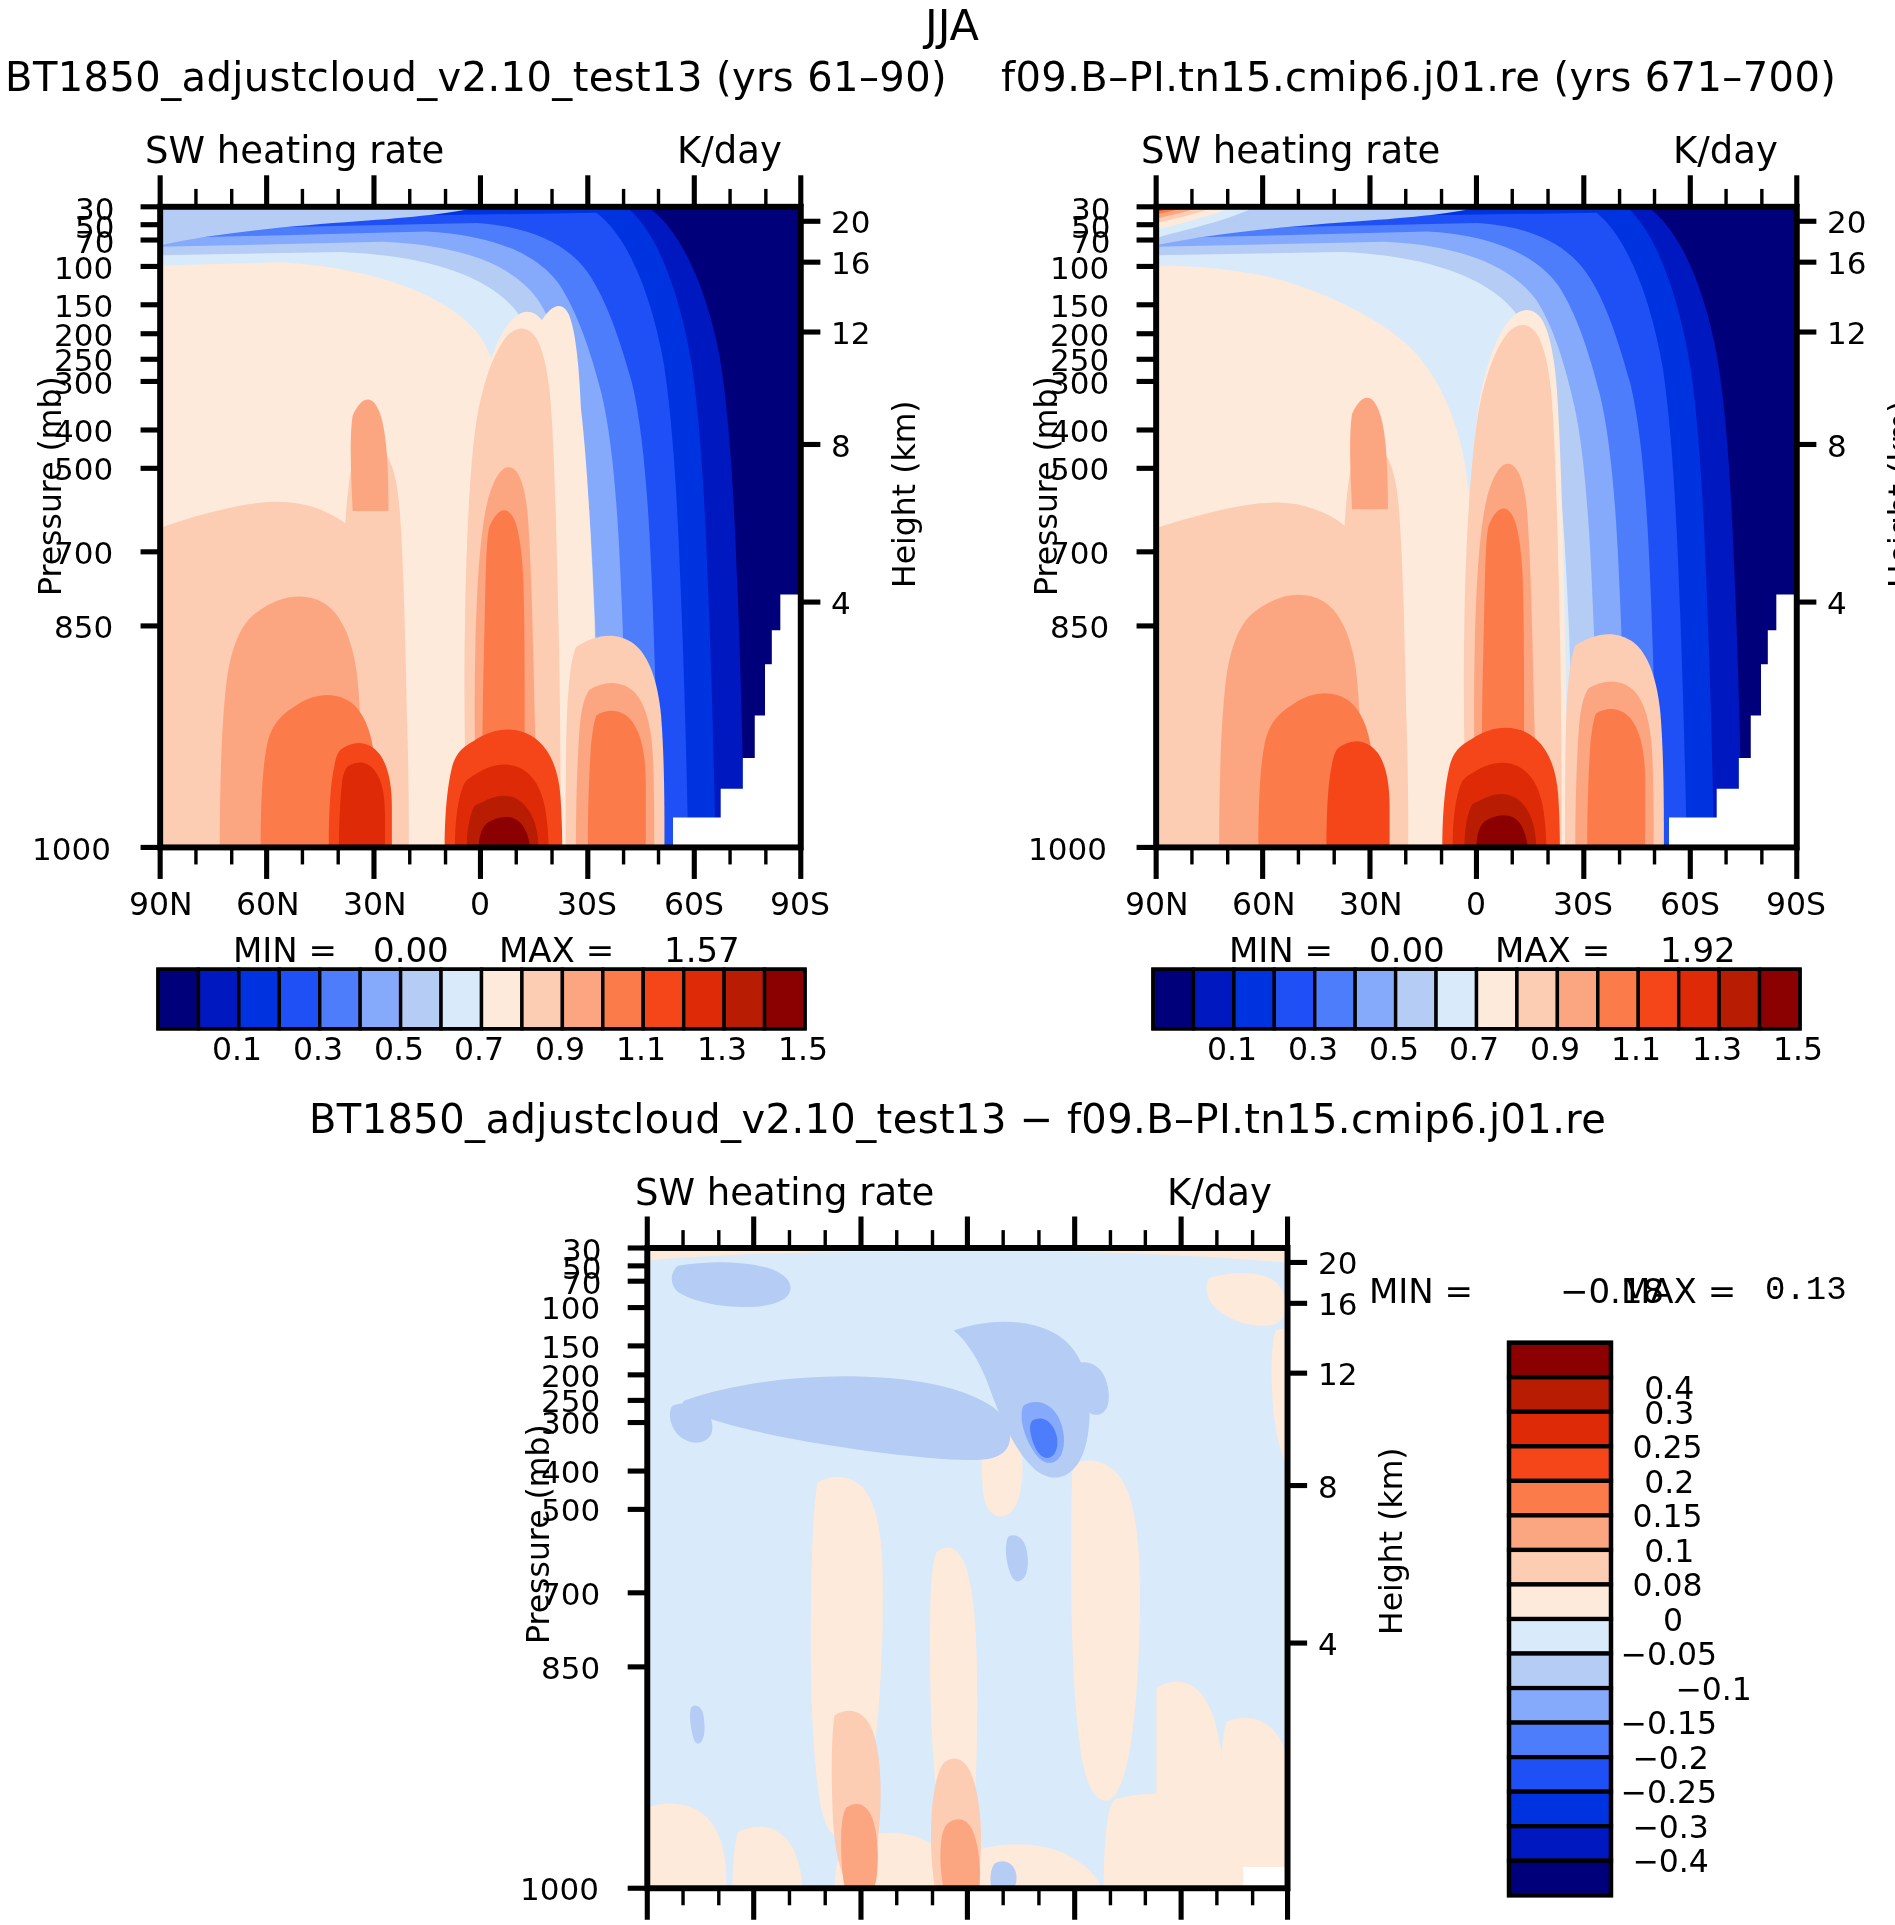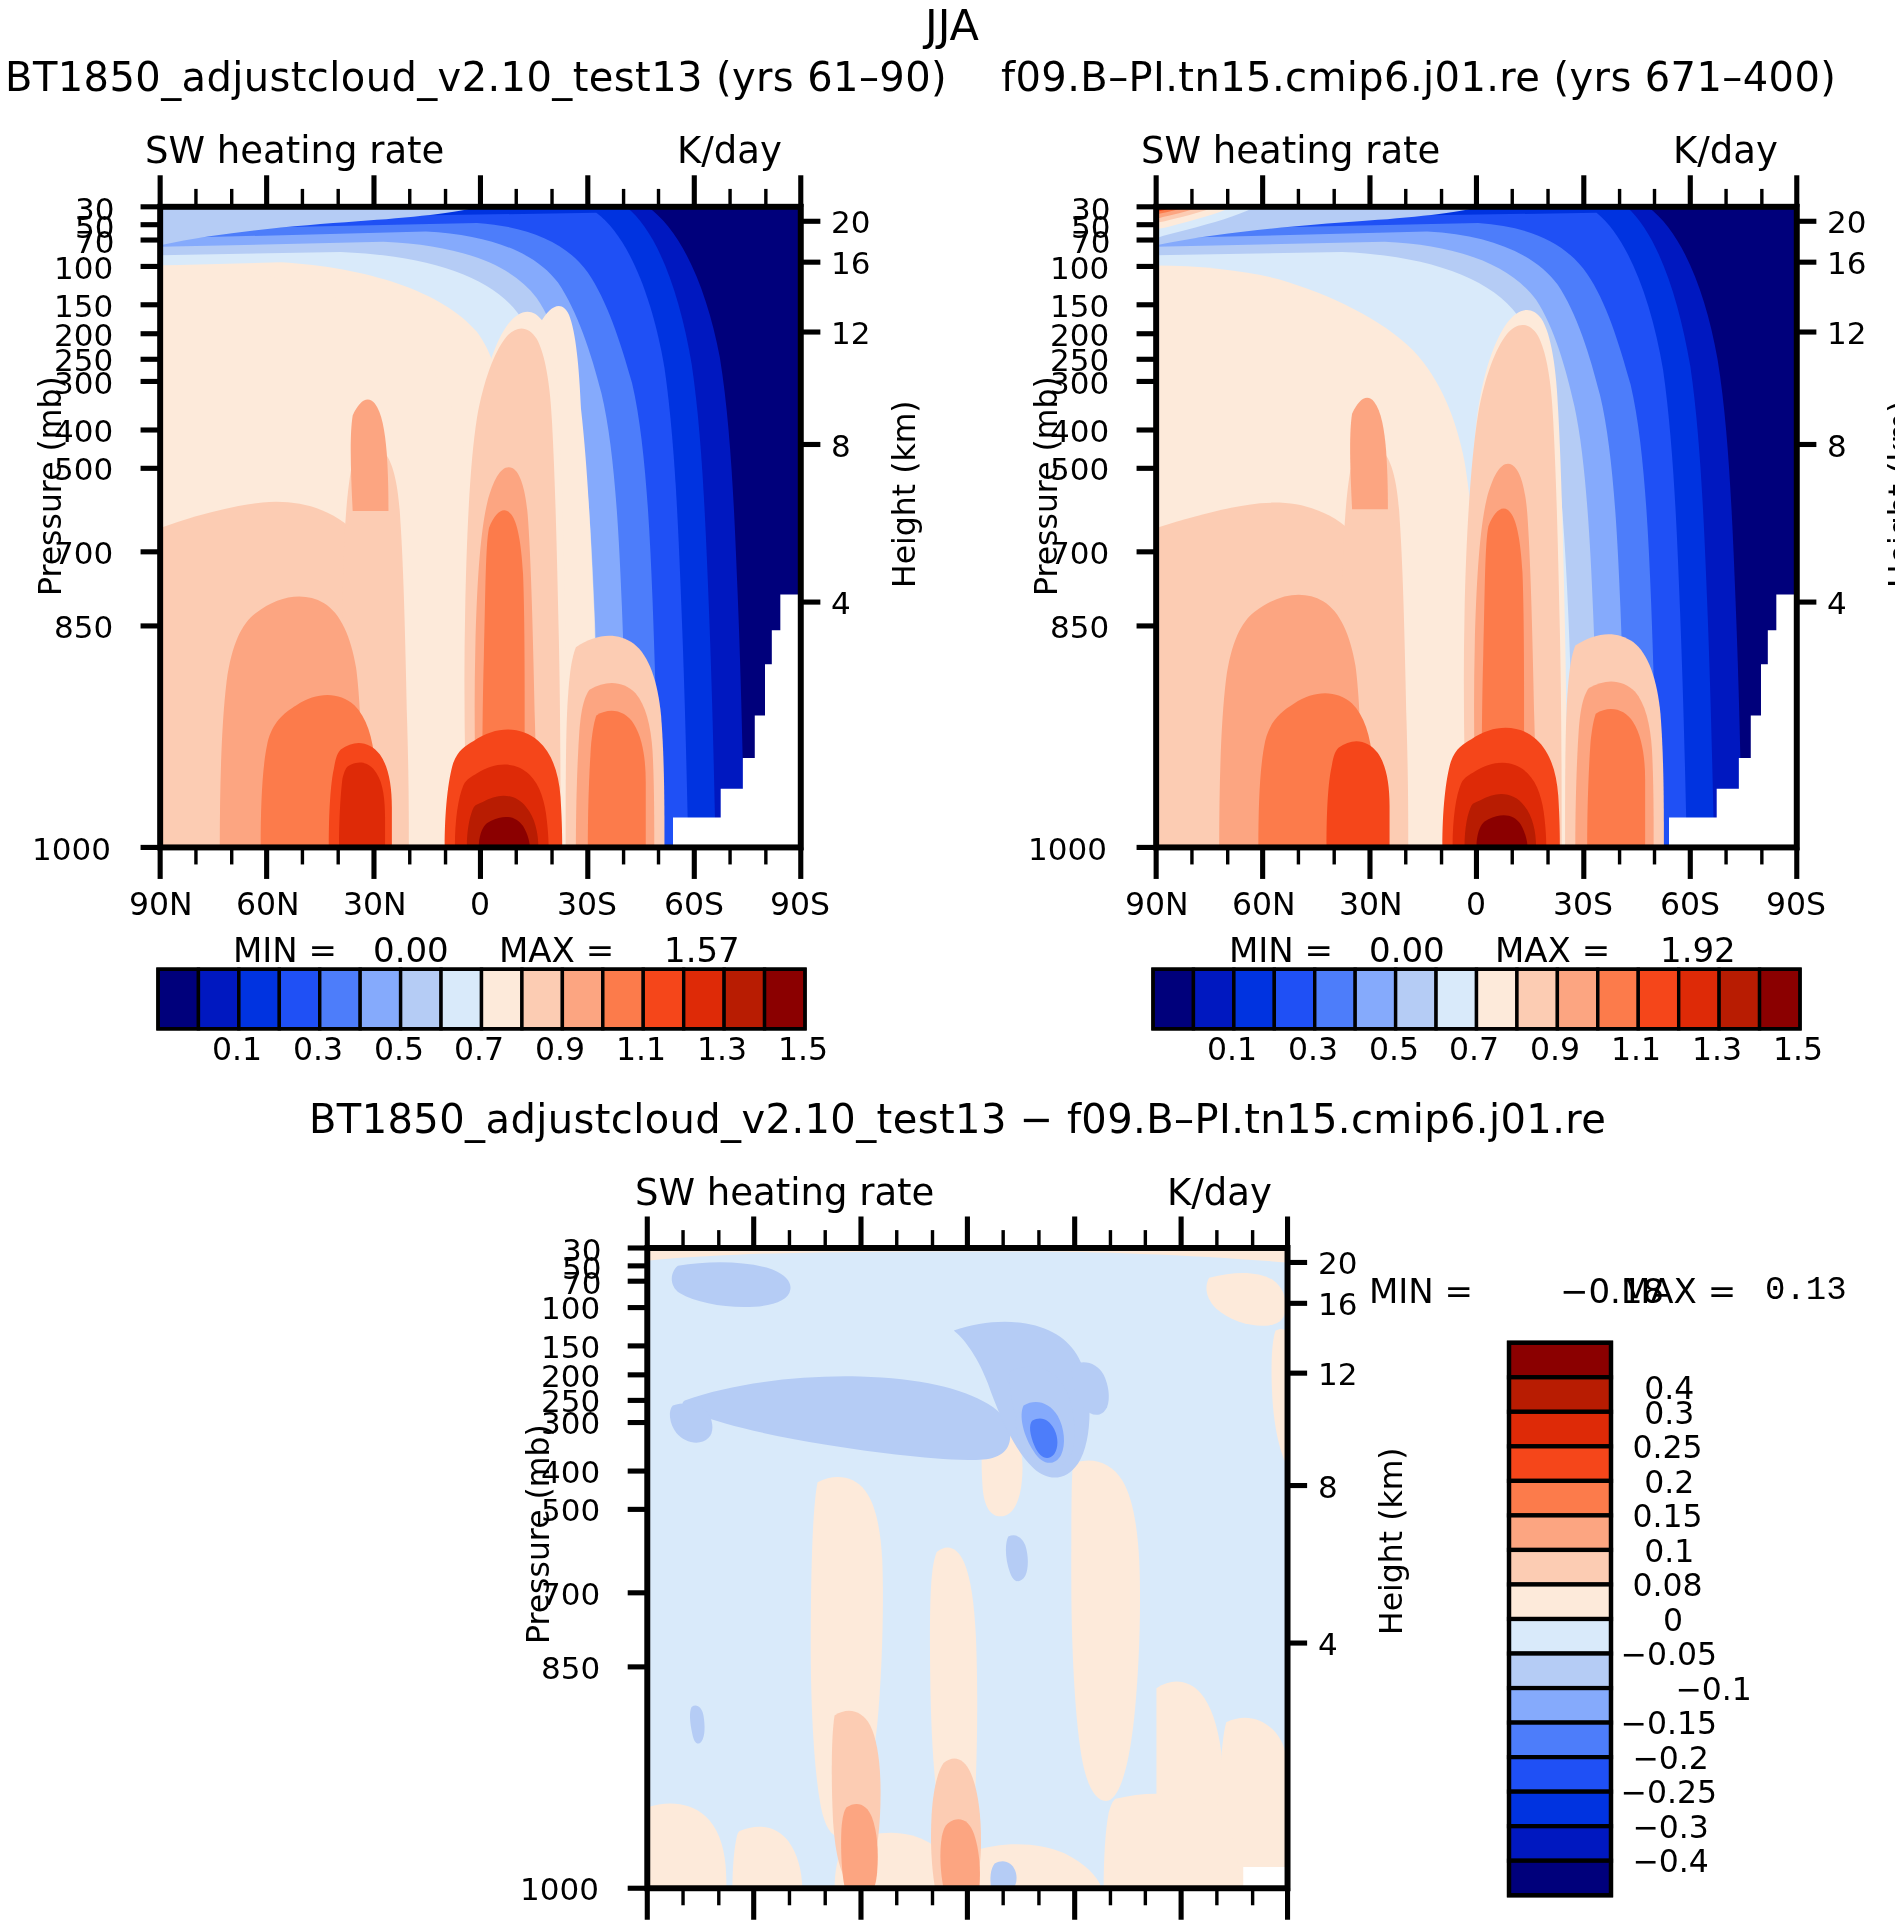--- a/index.html
+++ b/index.html
@@ -15,21 +15,21 @@
   .minmax{font-size:34px;white-space:nowrap;}
   .vert{transform-origin:0 0;}
   svg{display:block;overflow:visible;}
 </style>
 </head>
 <body>
 
 <div class="abs season" style="left:903px;top:0px;margin-left:22px;">JJA</div>
 
 <div class="abs ttl" style="left:5.1px;top:54px;">BT1850_adjustcloud_v2.10_test13 (yrs 61–90)</div>
-<div class="abs ttl" style="left:1001px;top:54px;">f09.B–PI.tn15.cmip6.j01.re (yrs 671–400)</div>
+<div class="abs ttl" style="left:1001px;top:54px;">f09.B–PI.tn15.cmip6.j01.re (yrs 671–700)</div>
 
 <div class="abs" style="left:0px;top:0px;">
 
   <div class="abs hdr" style="left:145px;top:129px;">SW heating rate</div>
   <div class="abs hdr" style="left:677px;top:129px;">K/day</div>
 
   <div class="abs axlbl vert" style="left:32px;top:596px;transform:rotate(-90deg);">Pressure (mb)</div>
 
   <div class="abs axlbl vert" style="left:886px;top:588px;transform:rotate(-90deg);">Height (km)</div>
 

